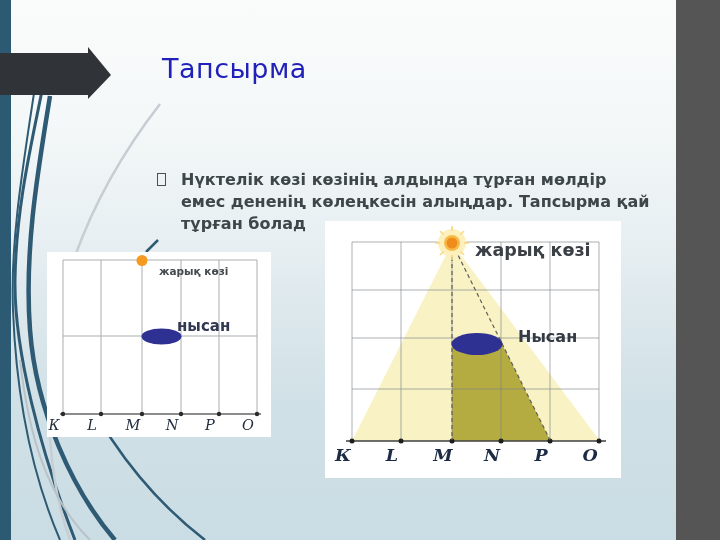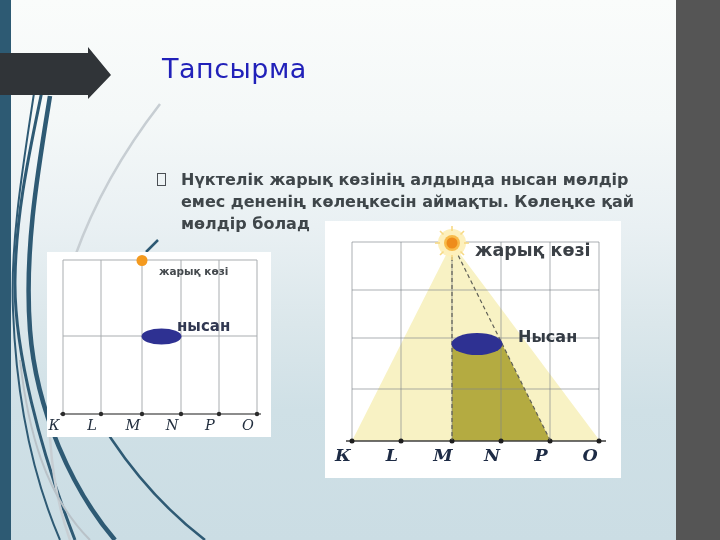--- a/index.html
+++ b/index.html
@@ -56,23 +56,23 @@
   <div class="left-bar"></div>
 
   <svg class="arrow-svg" width="130" height="120" viewBox="0 0 130 120" aria-hidden="true">
     <polygon points="0,53 88,53 88,47 111,75 88,99 88,95 0,95" fill="#303438"></polygon>
   </svg>
 
   <div class="slide-title">Тапсырма</div>
 
   <div class="bullet-marker"></div>
   <div class="bullet-text">
-    <div>Нүктелік жарық көзінің алдында нысан мөлдір</div>
-    <div>емес дененің көлеңкесін аймақты. Көлеңке қай</div>
-    <div>мөлдір болад</div>
+    <div>Нүктелік көзі көзінің алдында тұрған мөлдір</div>
+    <div>емес дененің көлеңкесін алыңдар. Тапсырма қай</div>
+    <div>тұрған болад</div>
   </div>
 
   <div class="panel panel-small">
     <svg width="215" height="185" viewBox="0 0 215 185">
 
       <g stroke="#a9adb0" stroke-width="1">
         <line x1="7" y1="8" x2="201" y2="8"></line>
         <line x1="7" y1="84" x2="201" y2="84"></line>
         <line x1="7" y1="8" x2="7" y2="162"></line>
         <line x1="45" y1="8" x2="45" y2="162"></line>

